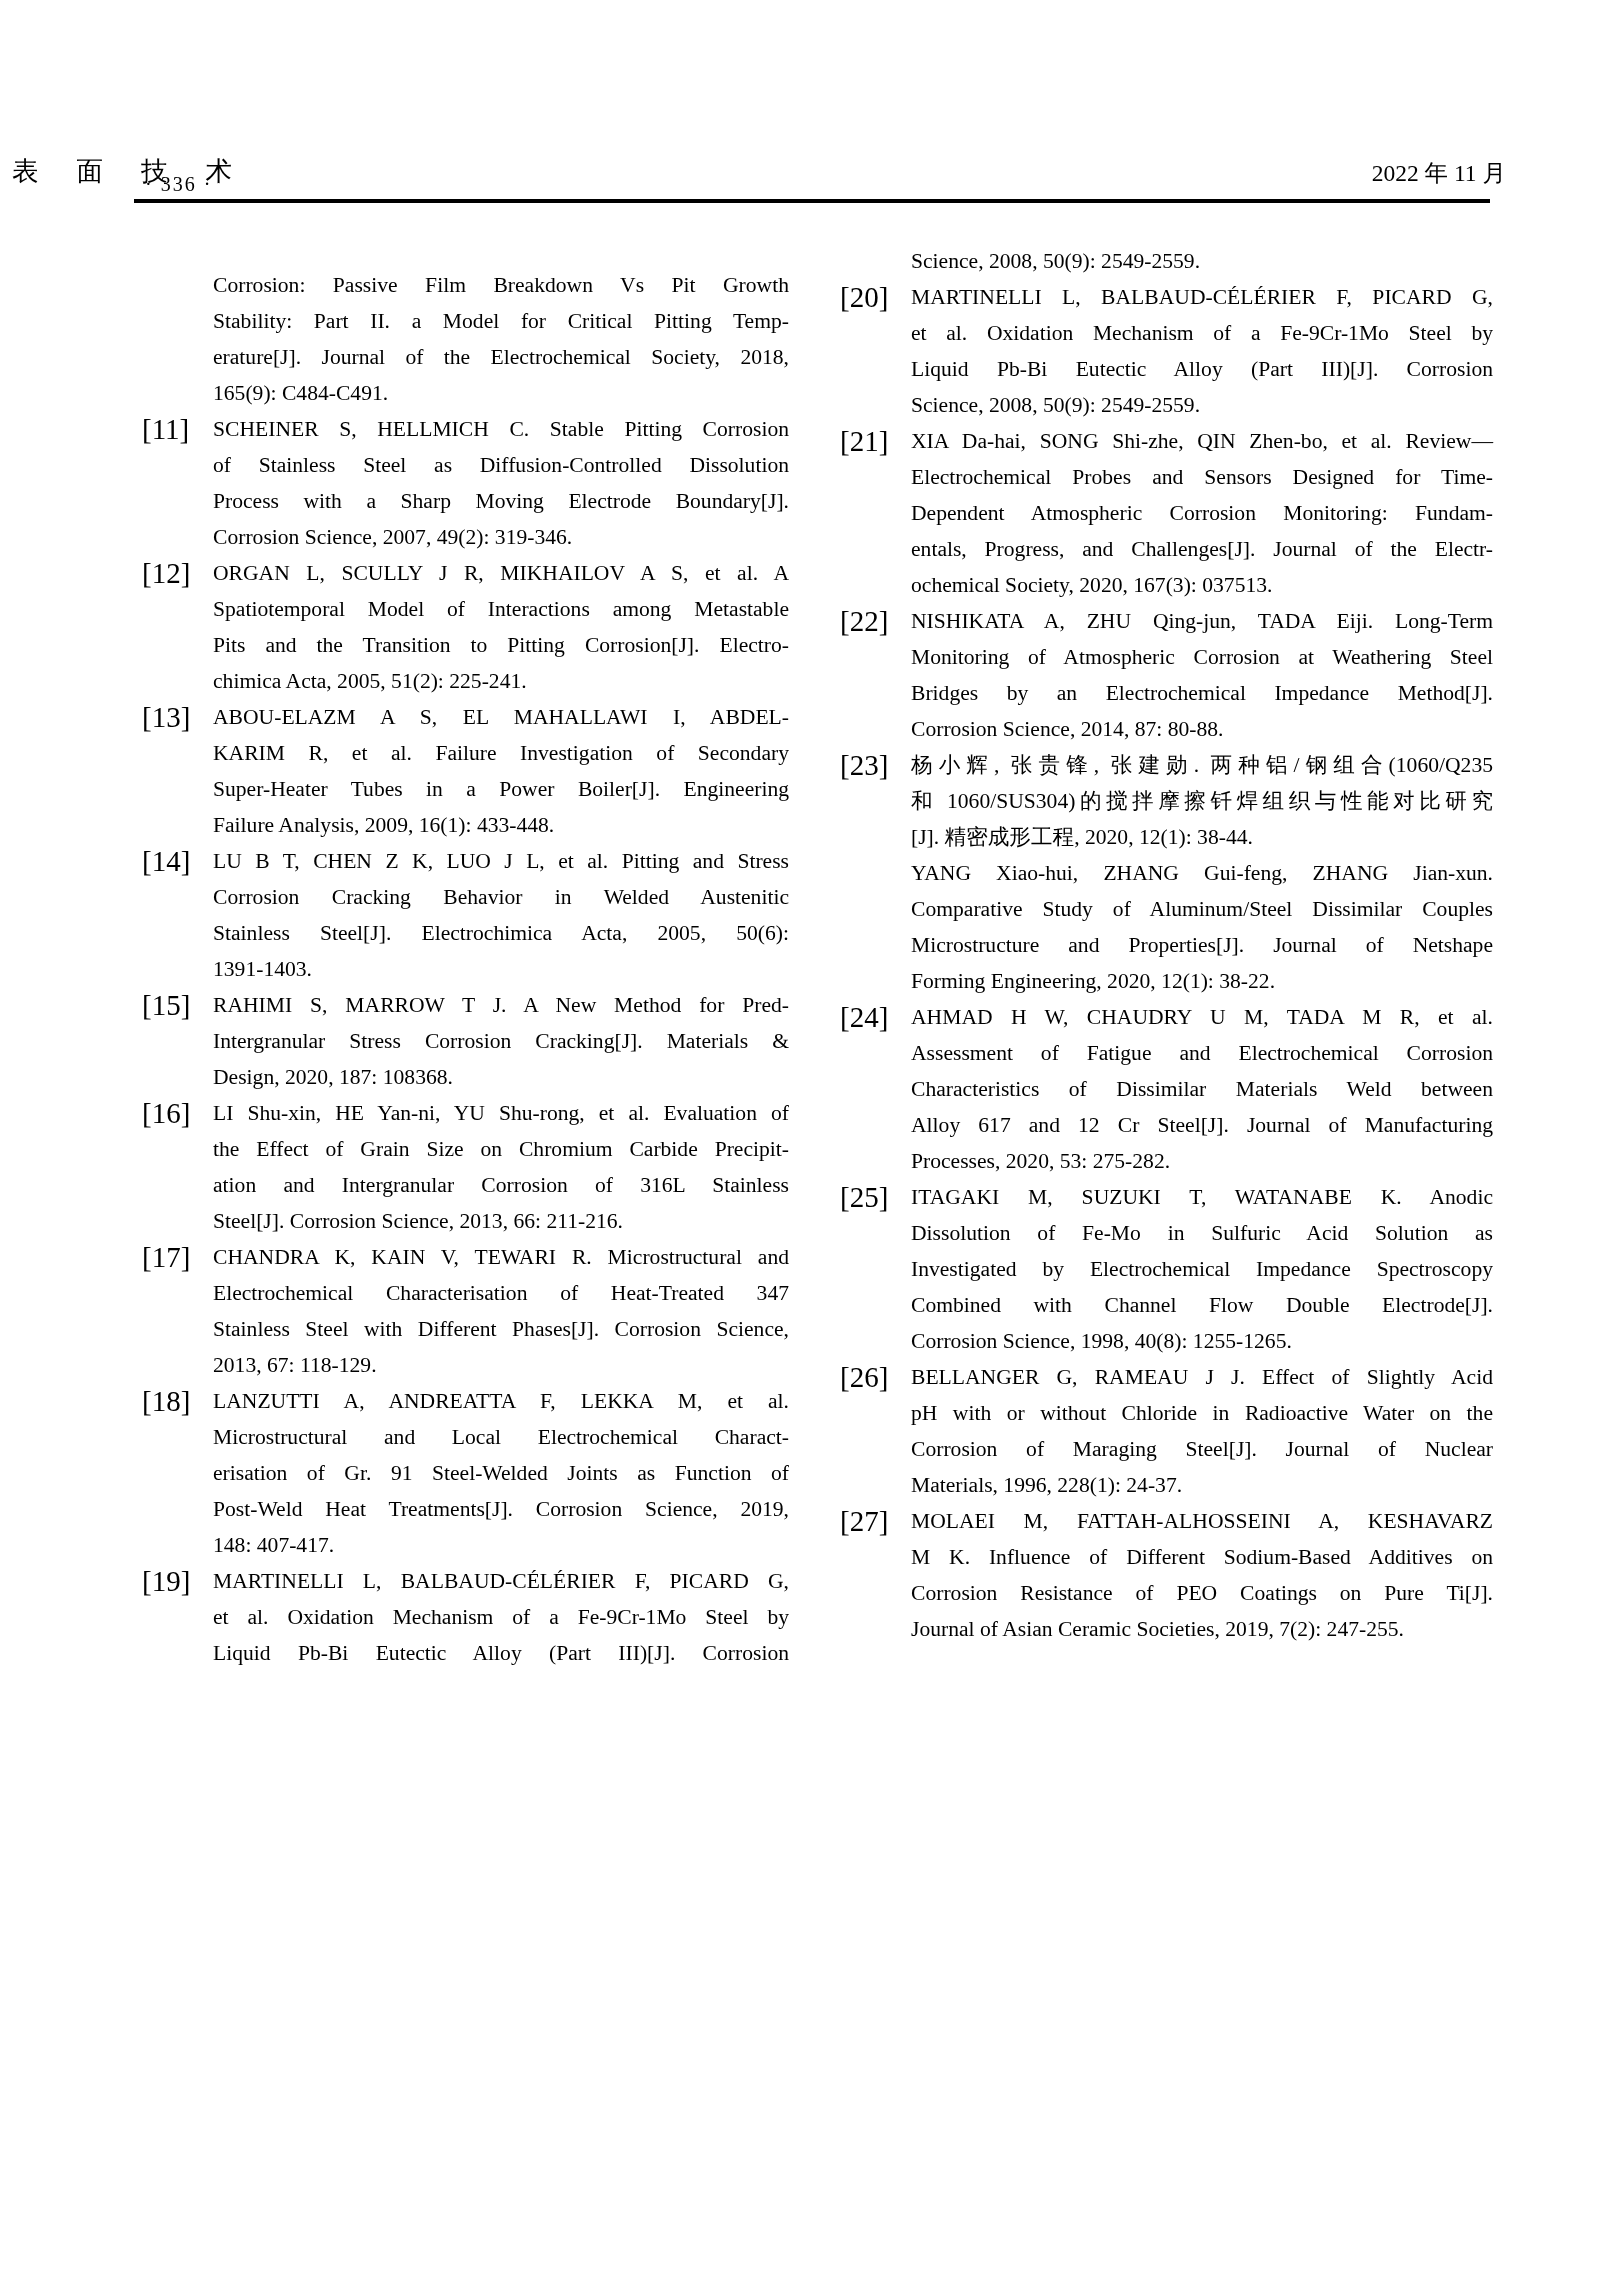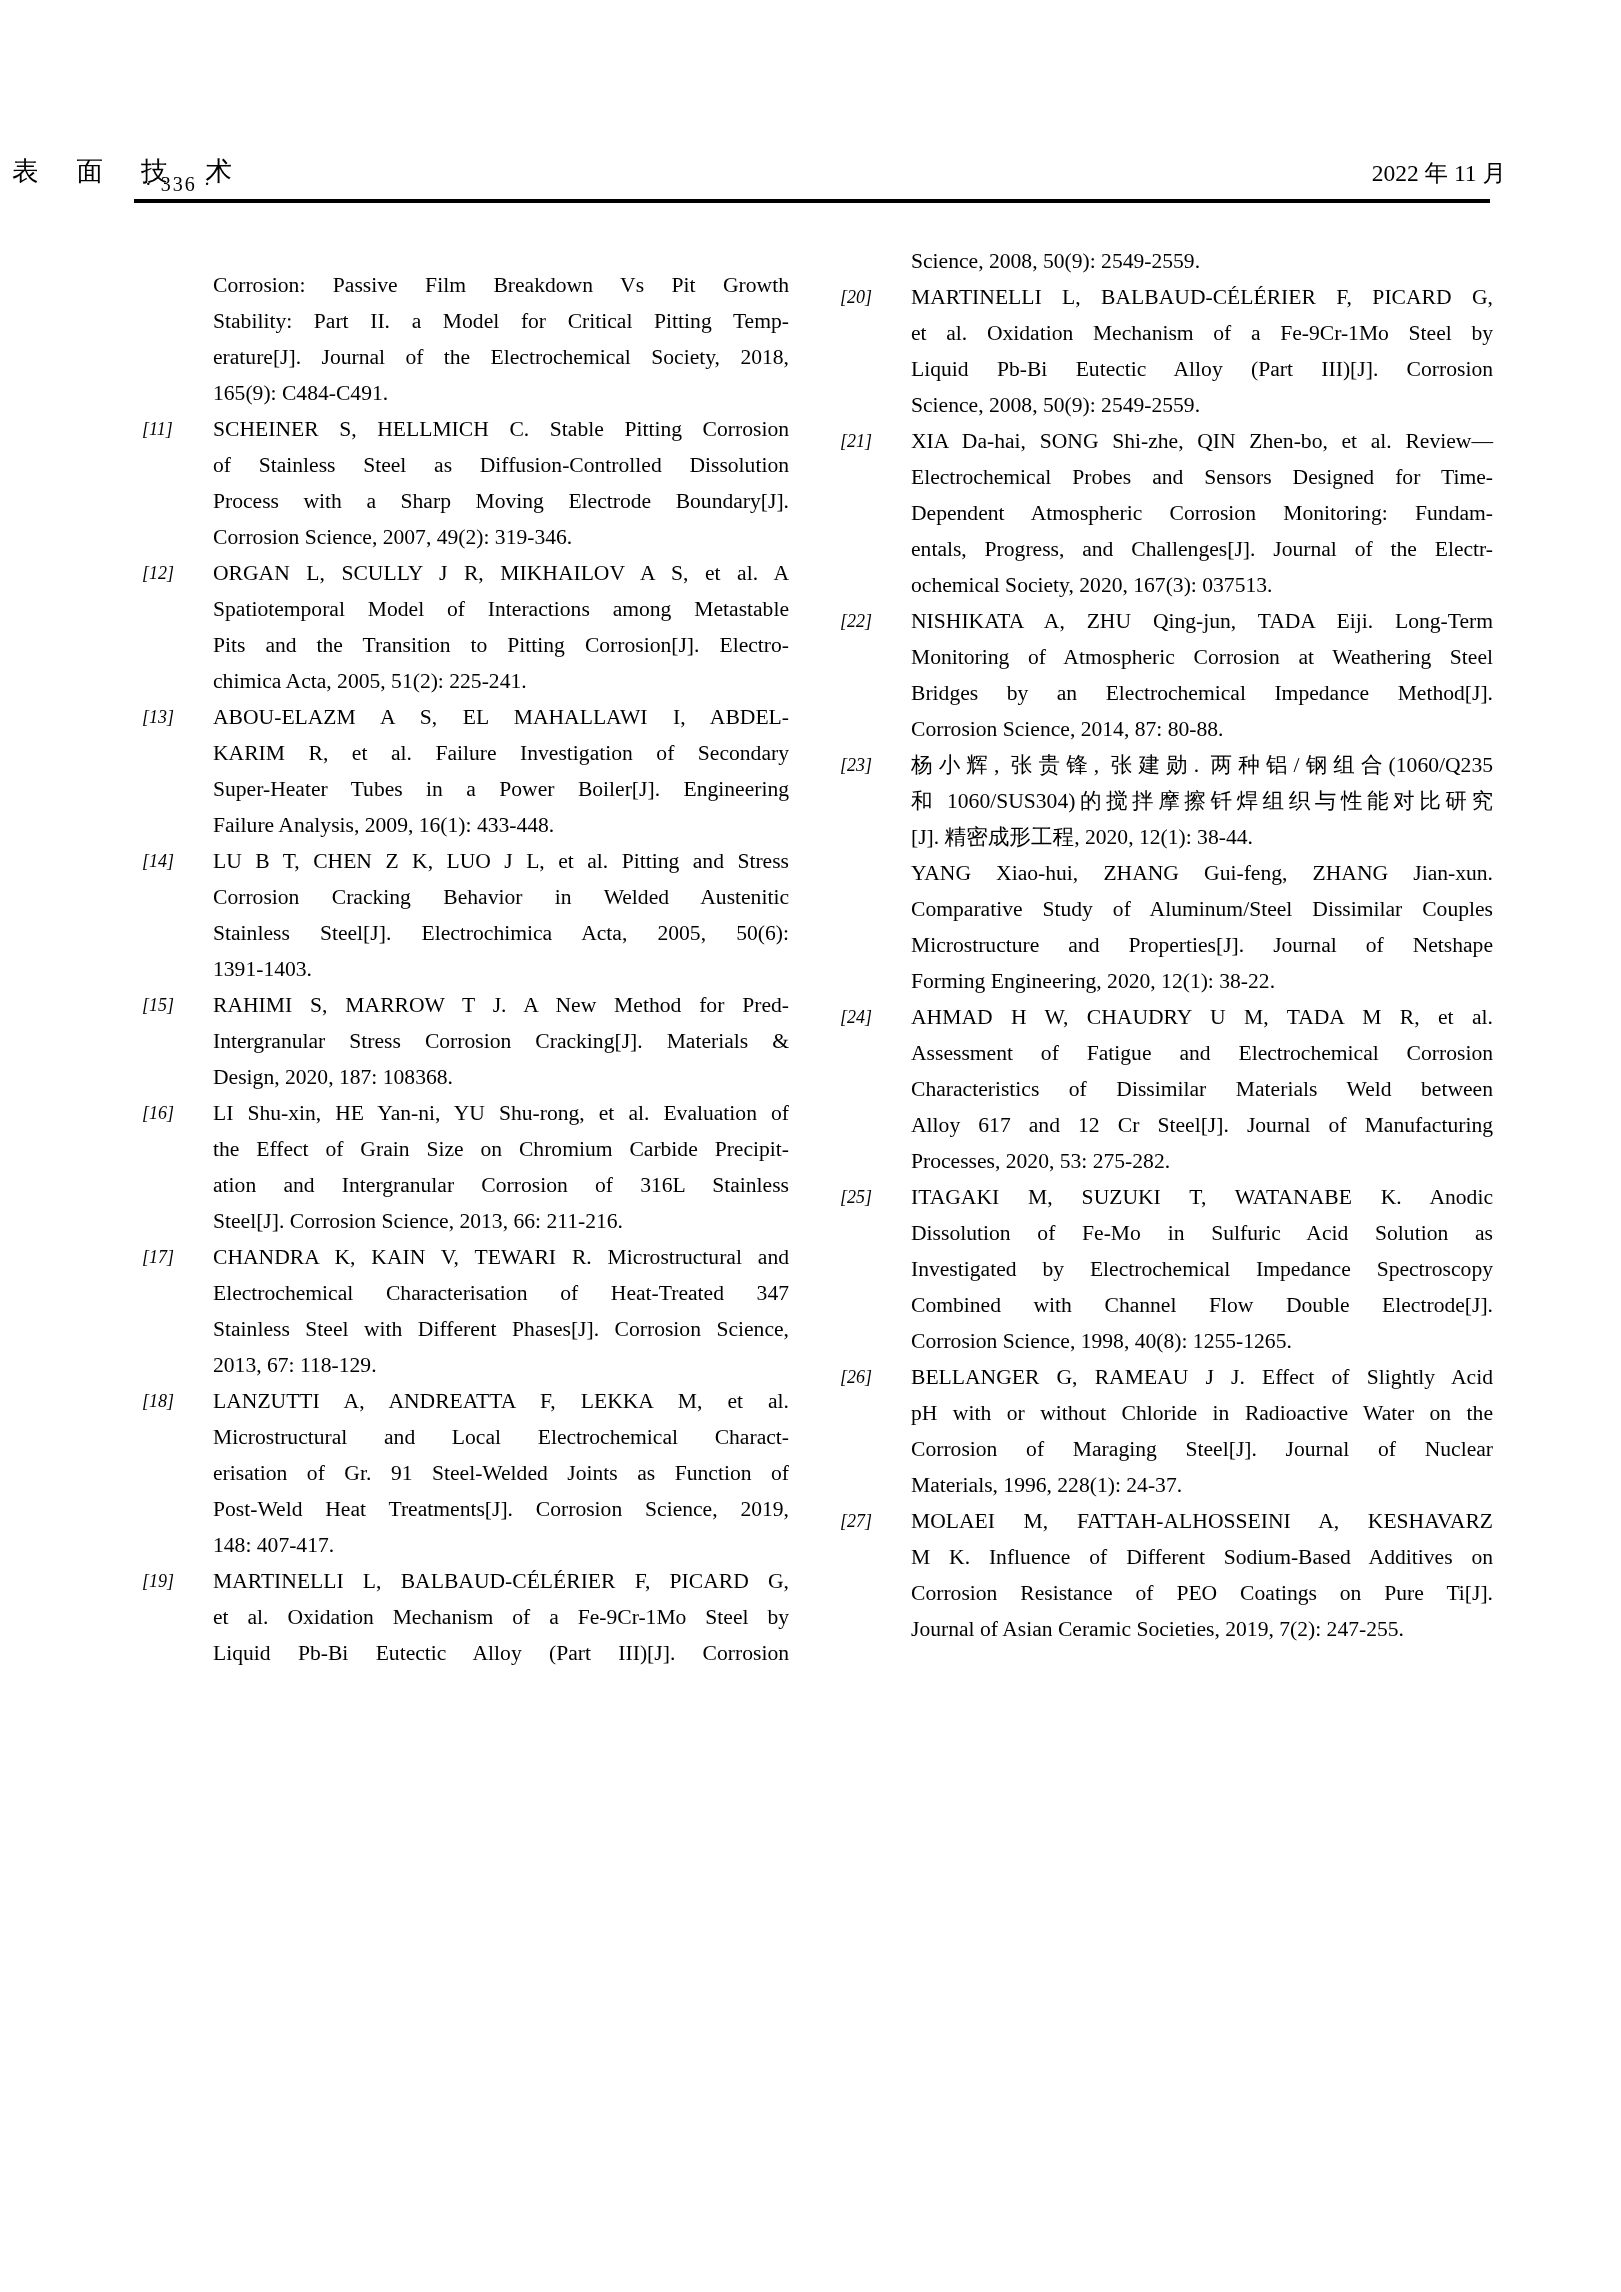--- a/index.html
+++ b/index.html
@@ -30,21 +30,21 @@
     position: absolute; left: 134px; right: 131px; top: 199px;
     height: 3.9px; background: #000000;
   }
   .content { position: absolute; left: 0; top: 243px; width: 100%; }
   .col { position: absolute; top: 0; }
   .col-left  { left: 142px; width: 647px; margin-top: 24px; }
   .col-right { left: 840px; width: 653px; }
   .ref { position: relative; padding-left: 71px; }
   .ref-label {
     position: absolute; left: 0; top: 0;
-    font-size: 18px; line-height: 36px; font-style: italic;
+    font-size: 29px; line-height: 36px;
   }
   .ln {
     font-size: 21.6px; line-height: 36px;
     text-align: justify; text-align-last: justify;
   }
   .ln-last { text-align-last: left; }
 </style>
 </head>
 <body>
 

